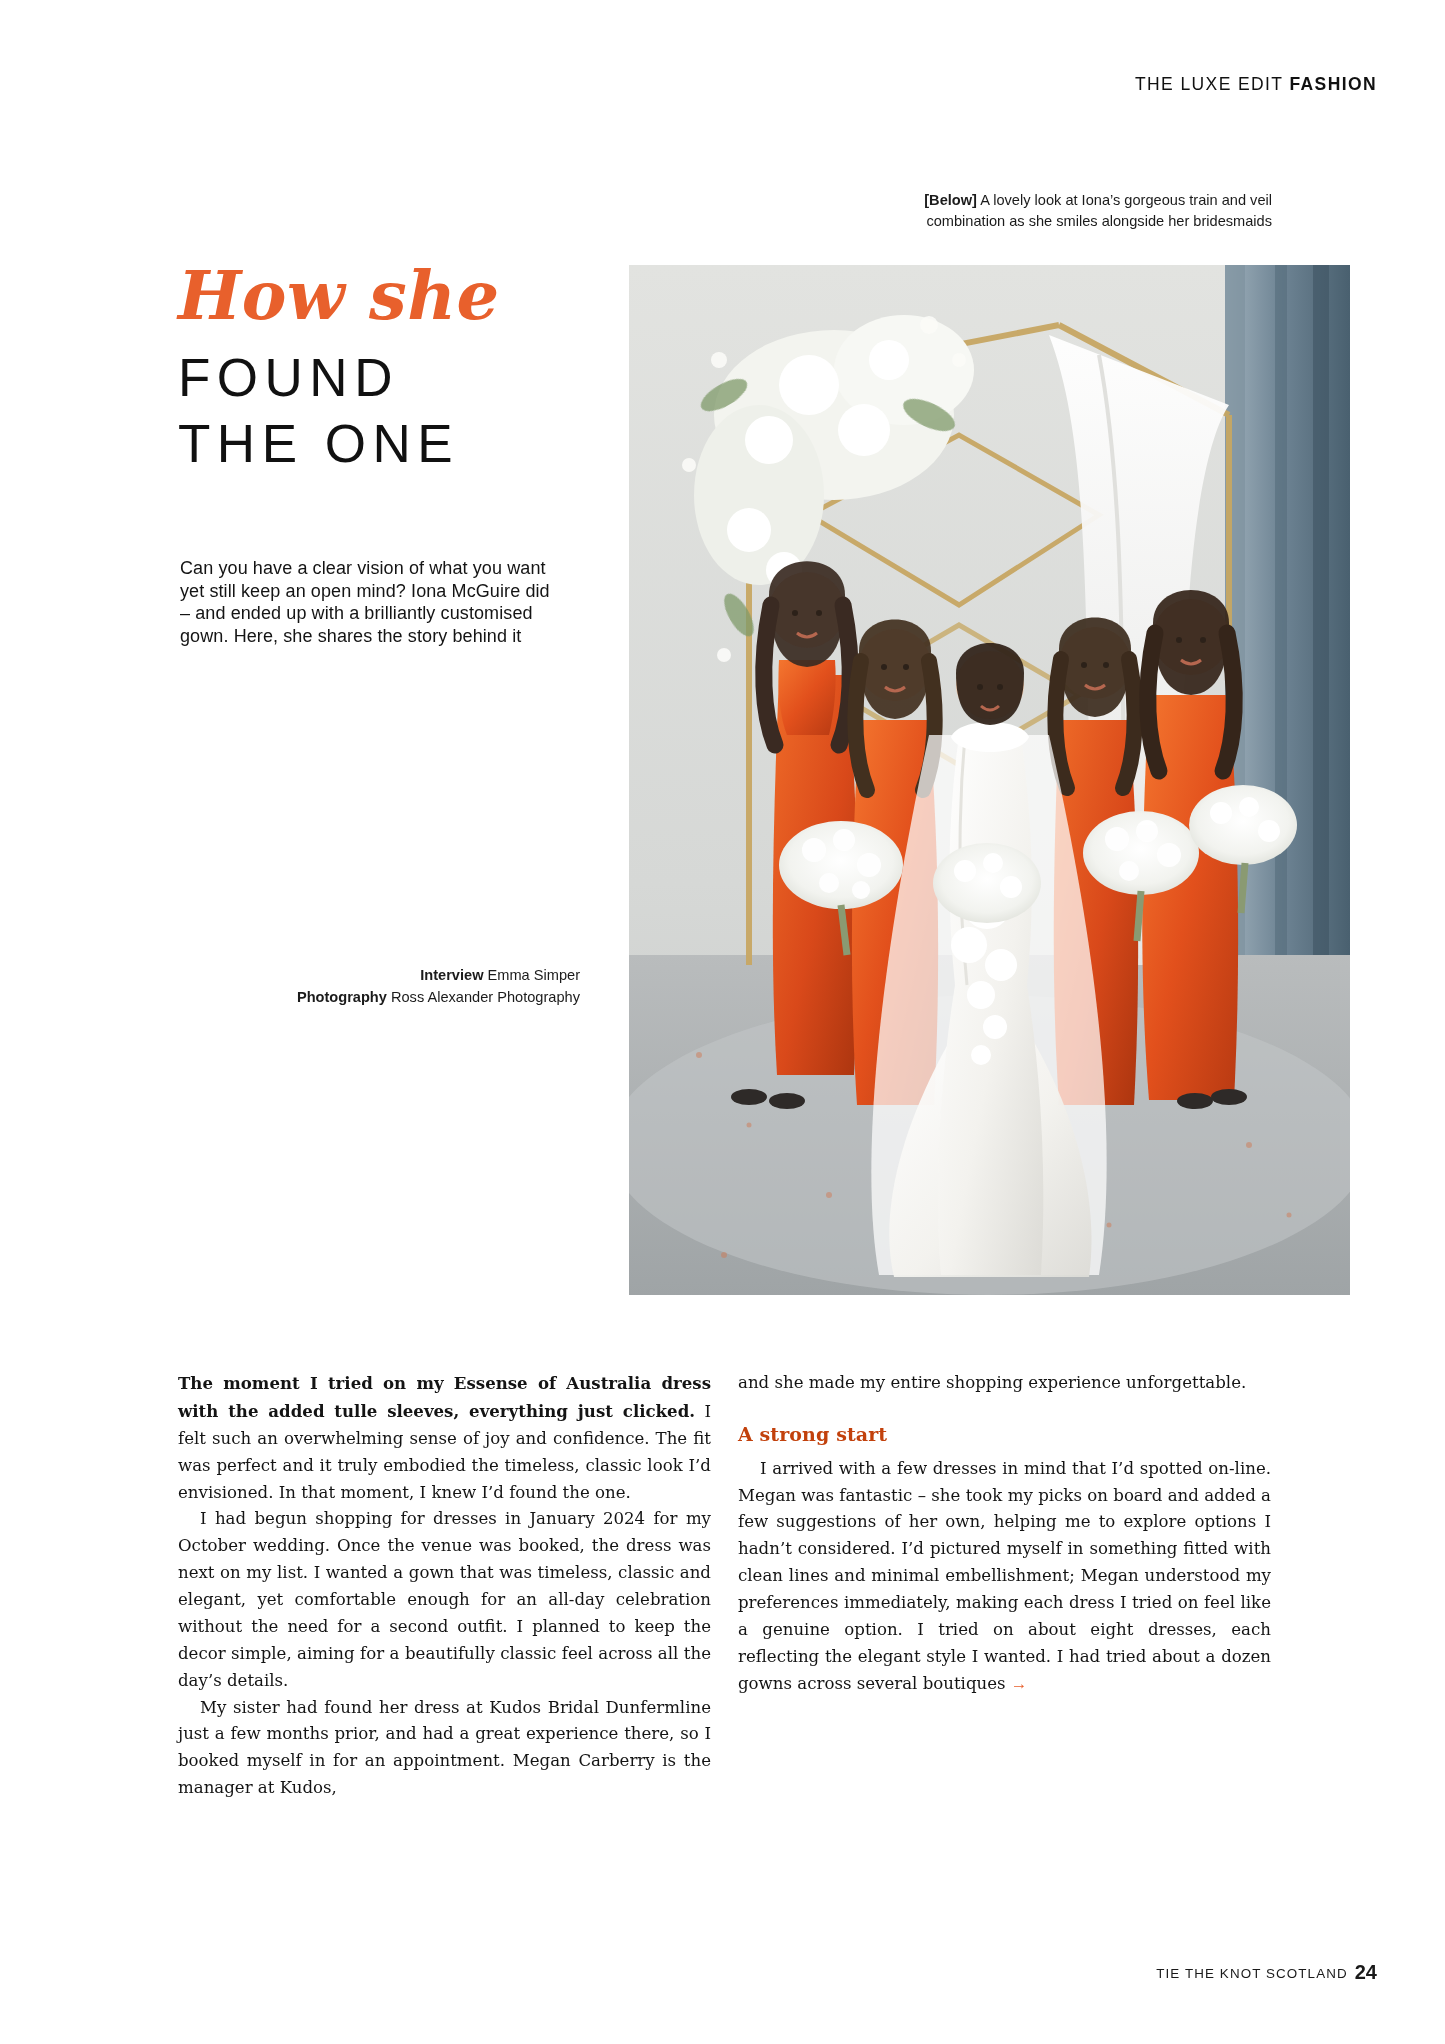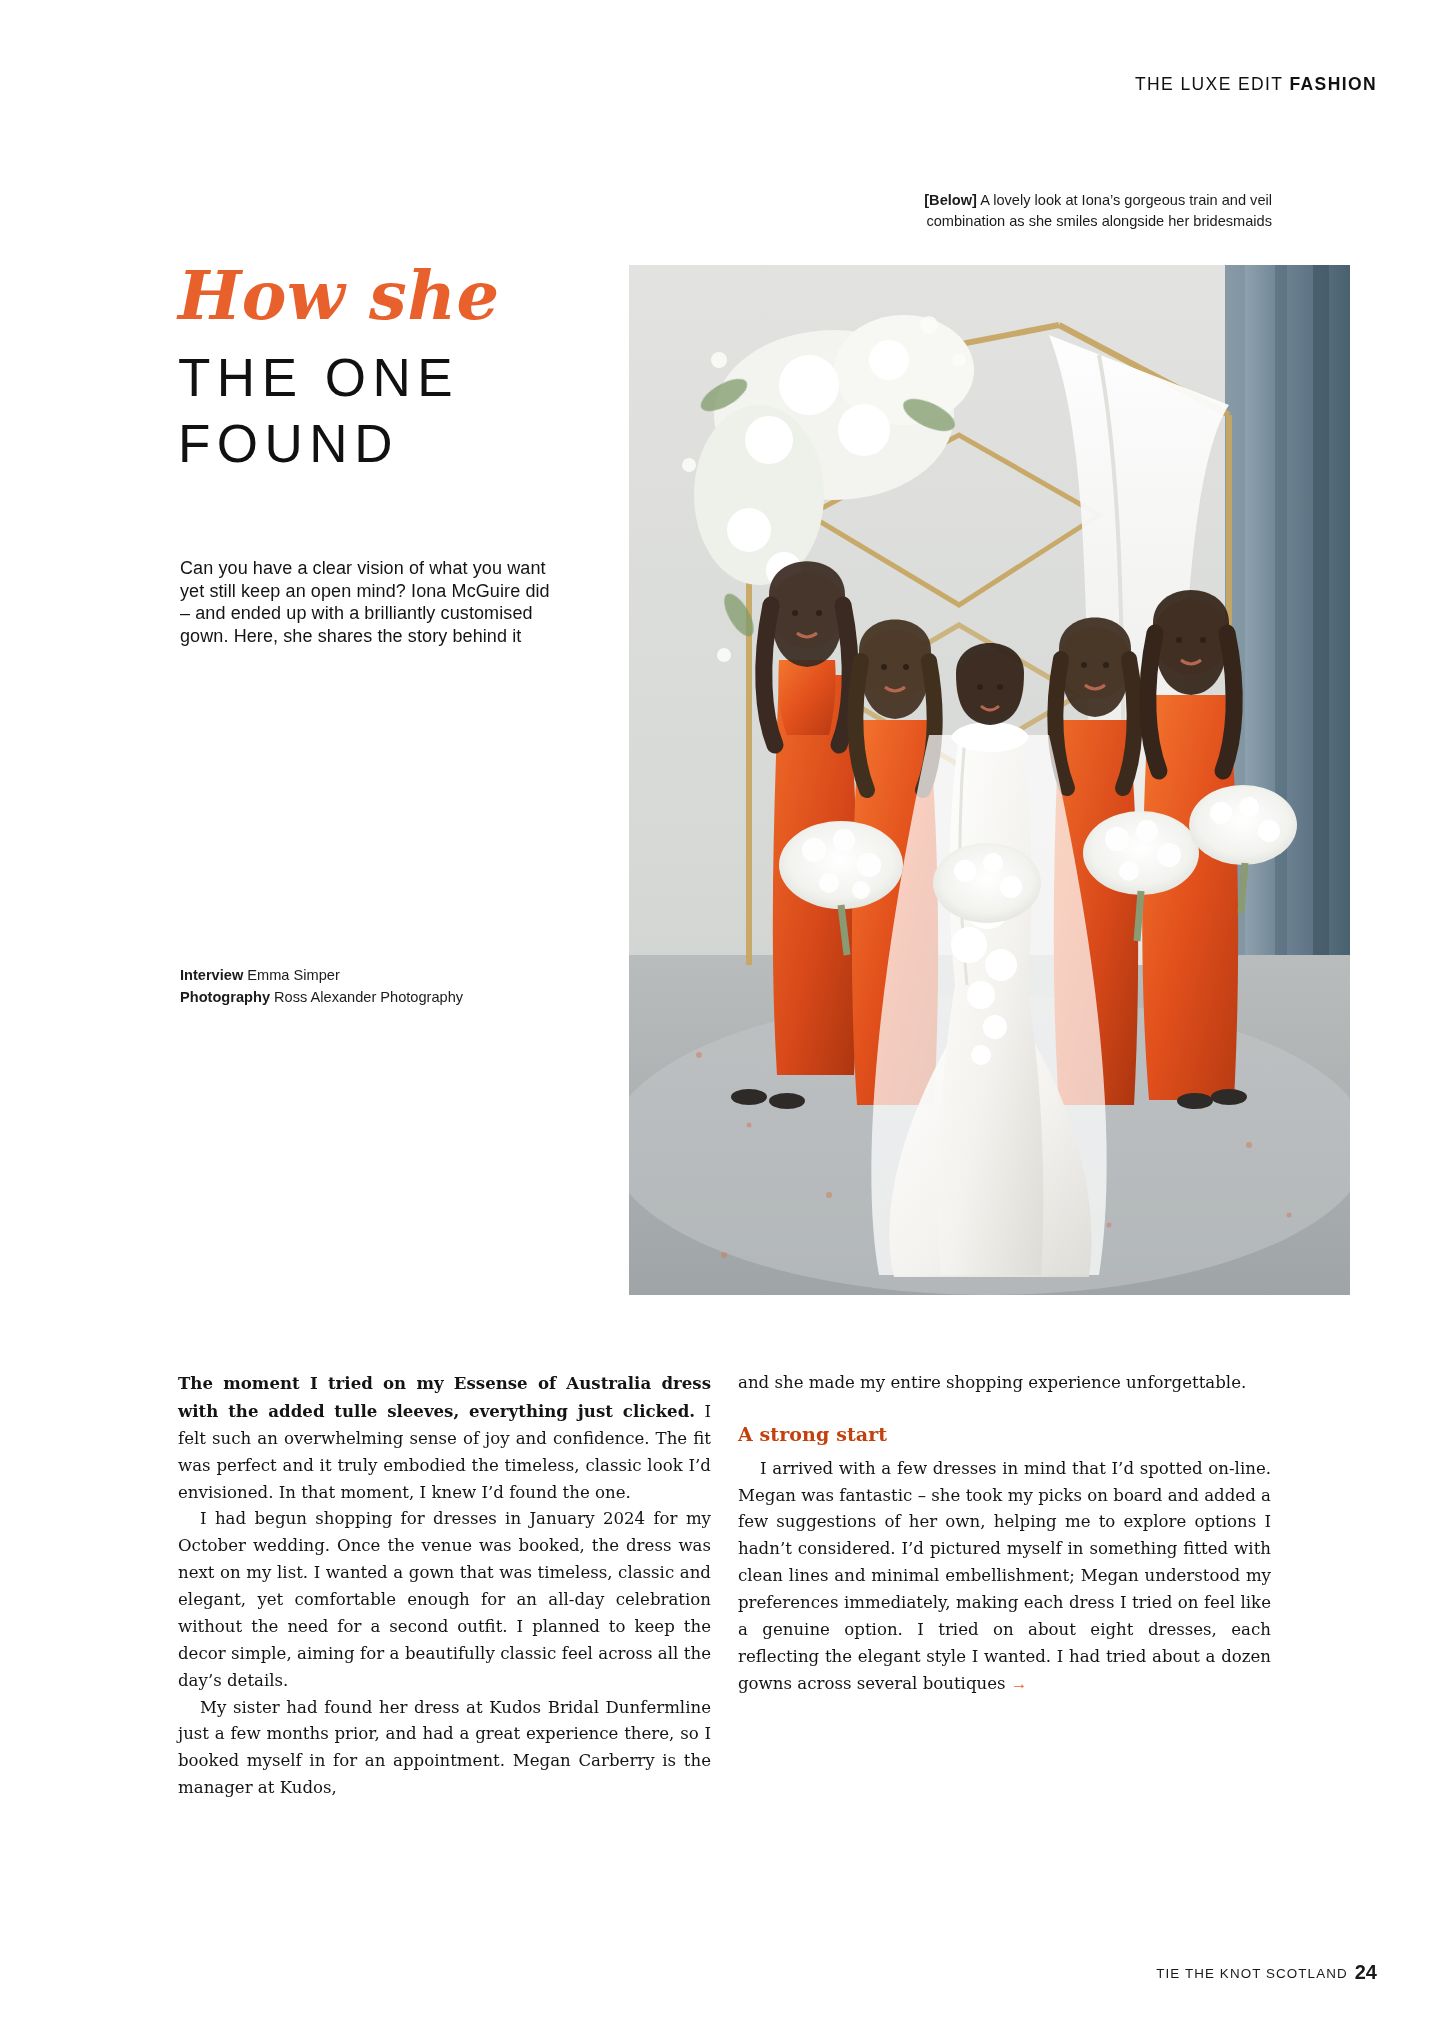--- a/index.html
+++ b/index.html
@@ -91,20 +91,21 @@
 
   
   .credits {
     position: absolute;
     left: 180px;
     top: 965px;
     width: 400px;
     font-size: 14.6px;
     line-height: 1.5;
     color: #1b1b1b;
+    text-align: right;
   }
   .credits b { font-weight: 700; }
 
   
   .photo {
     position: absolute;
     left: 629px;
     top: 265px;
     width: 721px;
     height: 1030px;
@@ -171,22 +172,22 @@
   <div class="running-head">
     <span class="rh-light">THE LUXE EDIT </span><span class="rh-bold">FASHION</span>
   </div>
 
   <div class="caption">
     <b>[Below]</b><span> A lovely look at Iona’s gorgeous train and veil combination as she smiles alongside her bridesmaids</span>
   </div>
 
   <div class="headline">
     <div class="headline-script">How she</div>
+    <div class="headline-main">FOUND</div>
     <div class="headline-main">THE ONE</div>
-    <div class="headline-main">FOUND</div>
   </div>
 
   <div class="standfirst">Can you have a clear vision of what you want yet still keep an open mind? Iona McGuire did – and ended up with a brilliantly customised gown. Here, she shares the story behind it</div>
 
   <div class="credits">
     <div>
       <b>Interview</b><span> Emma Simper</span>
     </div>
     <div>
       <b>Photography</b><span> Ross Alexander Photography</span>

